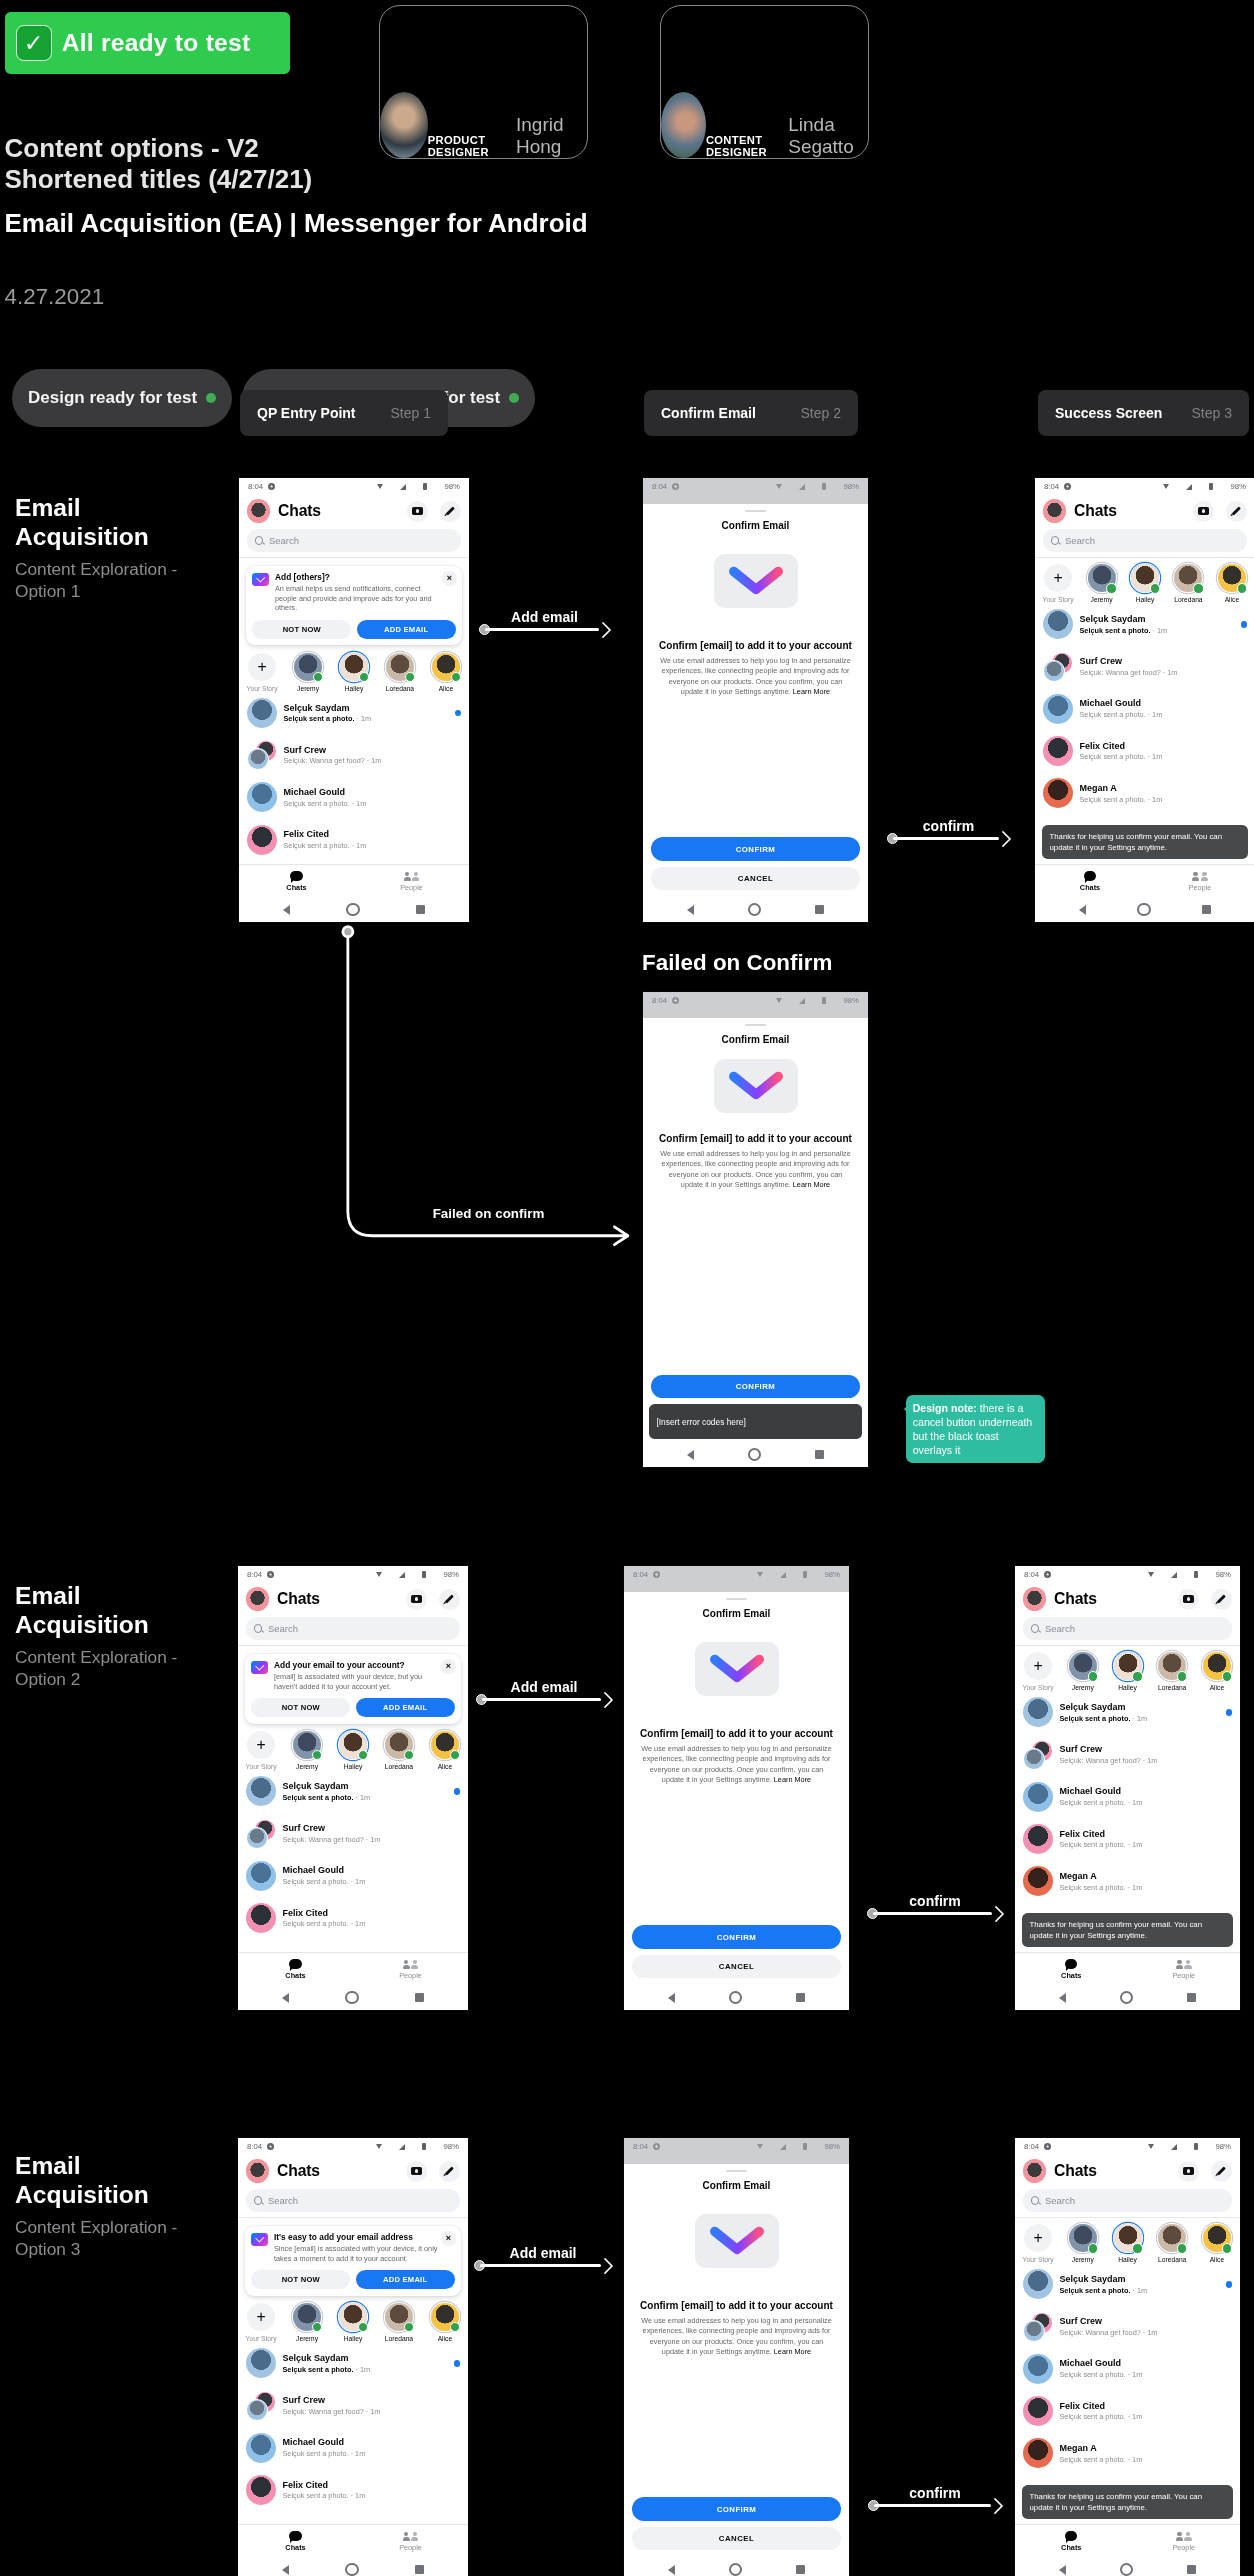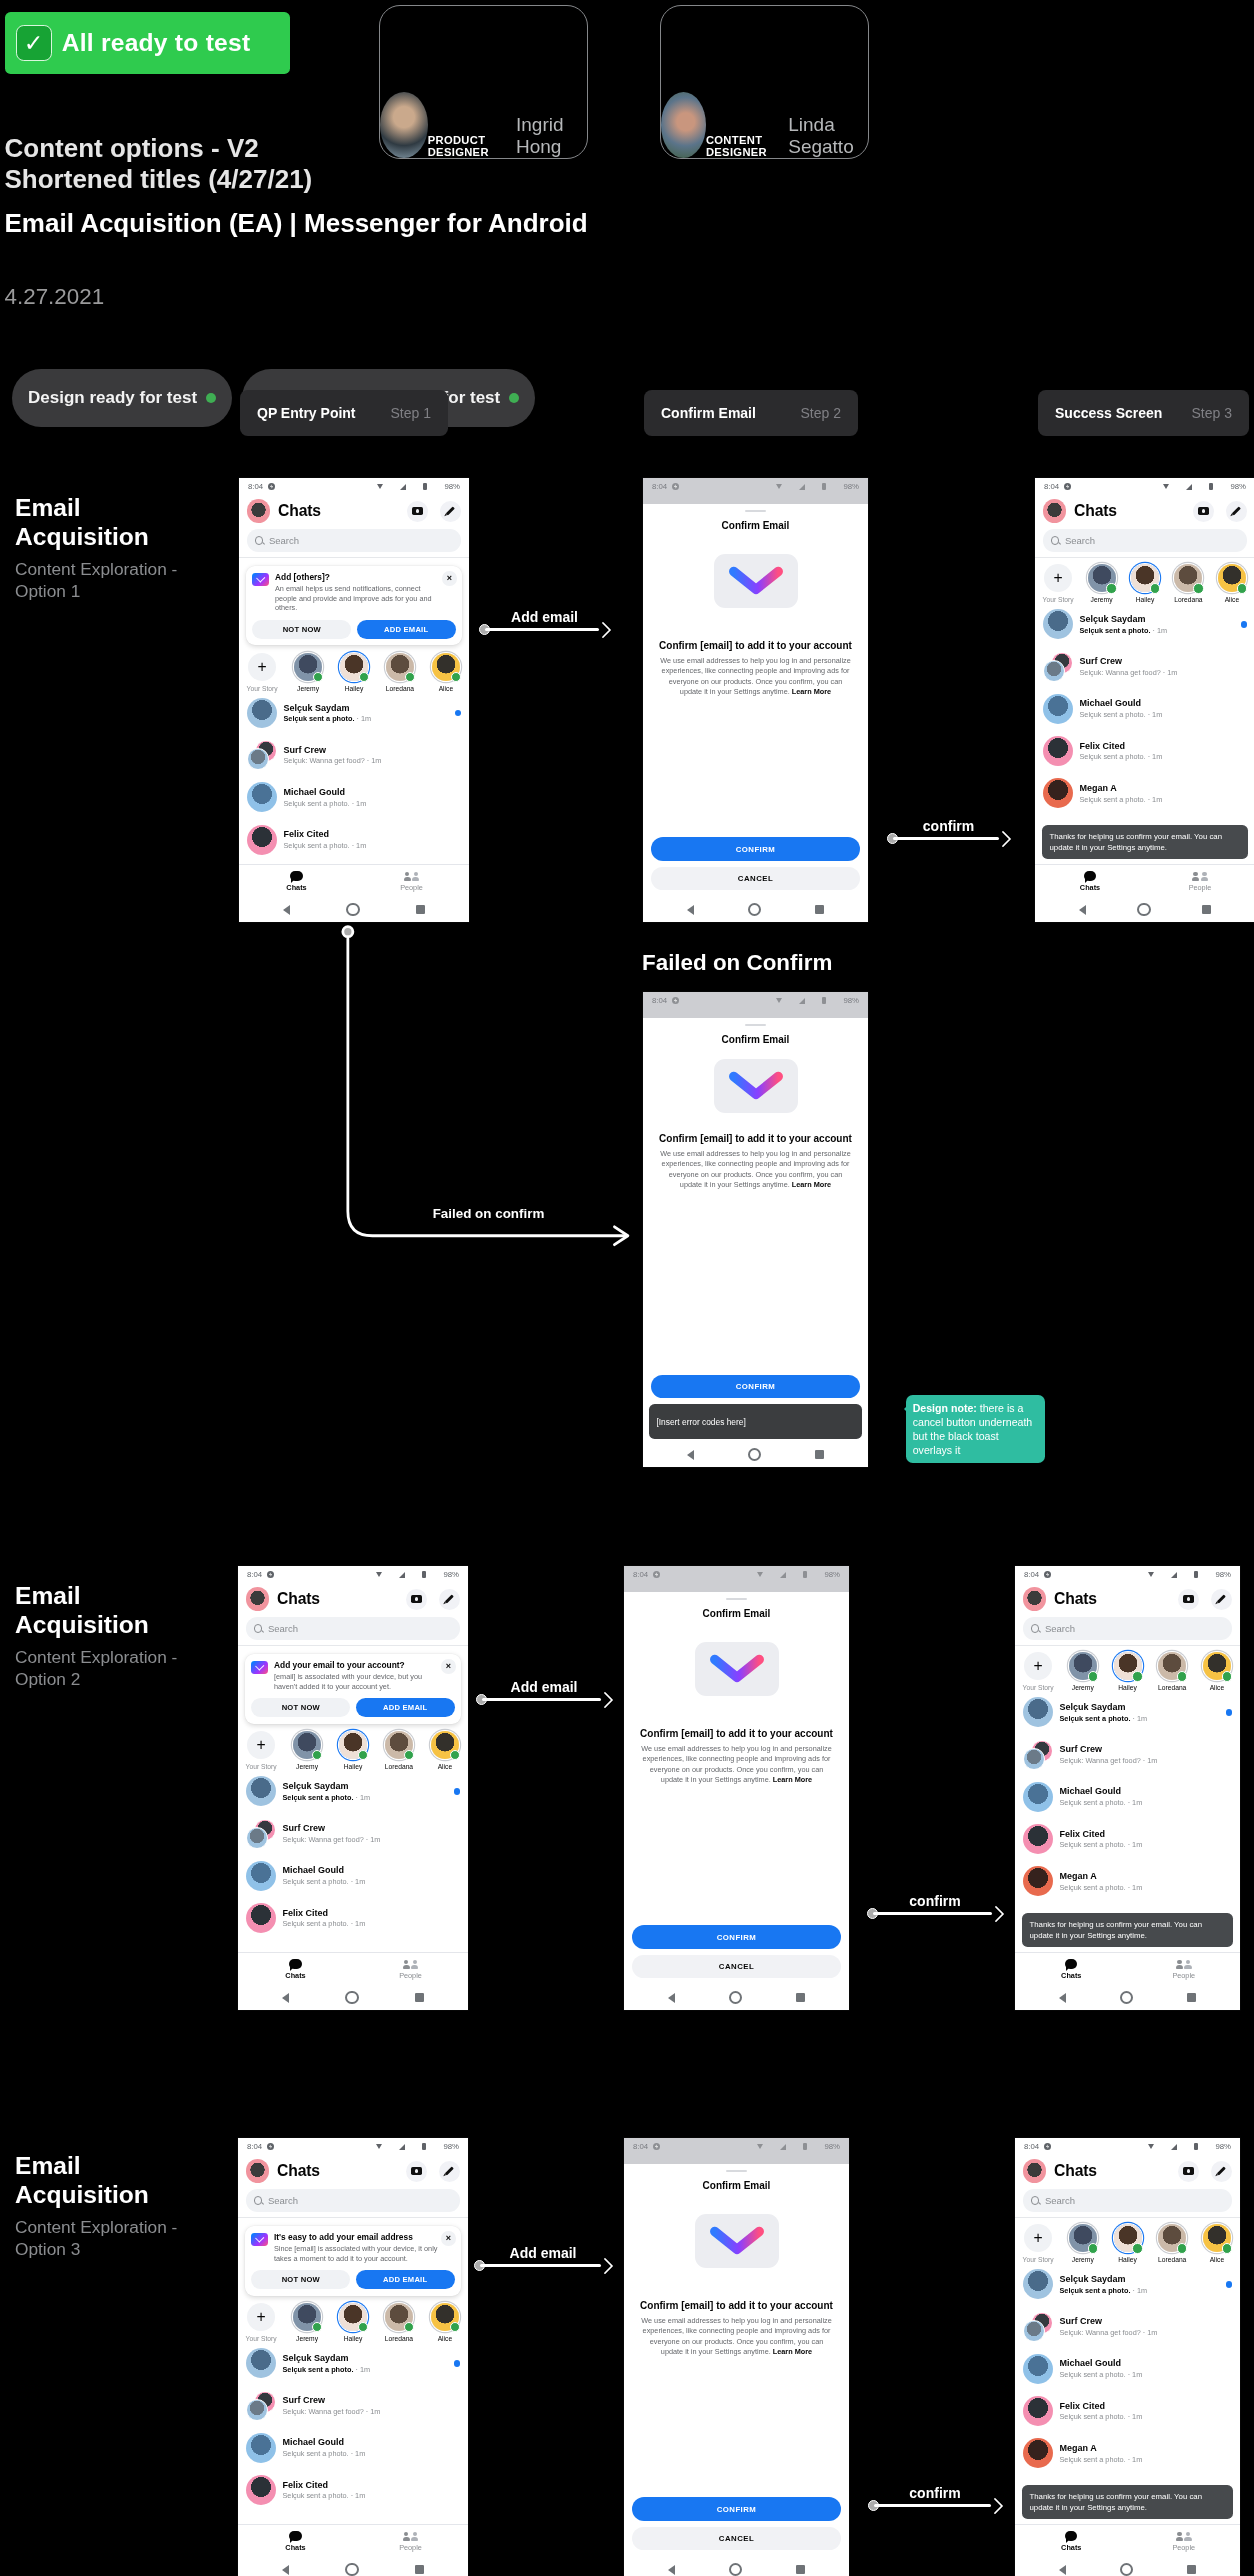--- a/index.html
+++ b/index.html
@@ -146,21 +146,21 @@
   .scrim-band{height:9px;background:#cdced2;}
   .sheet{position:absolute;left:0;right:0;top:26px;bottom:0;background:#fff;border-radius:11.2px 11.2px 0 0;}
   .handle{width:21px;height:2.2px;border-radius:1.1px;background:#d8dade;margin:5.6px auto 0;}
   .cf-title{text-align:center;font-size:10px;font-weight:bold;color:#050505;margin-top:7.8px;}
   .hero{width:84px;height:54px;border-radius:11.2px;background:#ecedf1;margin:23.5px auto 0;
     display:flex;align-items:center;justify-content:center;}
   .phone.short .hero{margin-top:14.5px;}
   .cf-h2{font-size:10px;font-weight:bold;color:#050505;text-align:center;margin-top:32px;padding:0 10px;}
   .phone.short .cf-h2{margin-top:20px;}
   .cf-body{font-size:7.3px;color:#65676b;text-align:center;line-height:1.45;margin-top:4.5px;padding:0 14.5px;}
-  .cf-body .lm{color:#050505;font-weight:bold;margin-top:47px;}
+  .cf-body .lm{color:#050505;font-weight:normal;margin-top:47px;}
   .cf-btns{position:absolute;left:7.8px;right:7.8px;bottom:32px;}
   .cf-btn{height:23.5px;border-radius:12.3px;display:flex;align-items:center;justify-content:center;
     font-size:7.8px;font-weight:bold;letter-spacing:.06em;}
   .cf-btn.primary{background:#1877f2;color:#fff;}
   .cf-btn.ghost{background:#f1f2f5;color:#050505;margin-top:5.6px;}
   .err-wrap{position:relative;height:31px;margin-top:5.6px;}
   .err-wrap .cf-btn.ghost{position:absolute;left:0;right:0;top:7.8px;margin-top:0;}
   .err-toast{position:absolute;left:-2.2px;right:-2.2px;top:0;height:35px;background:#3b3d3f;border-radius:5.6px;
     color:#fff;font-size:8.4px;display:flex;align-items:center;padding:0 7.8px;}
 </style>

